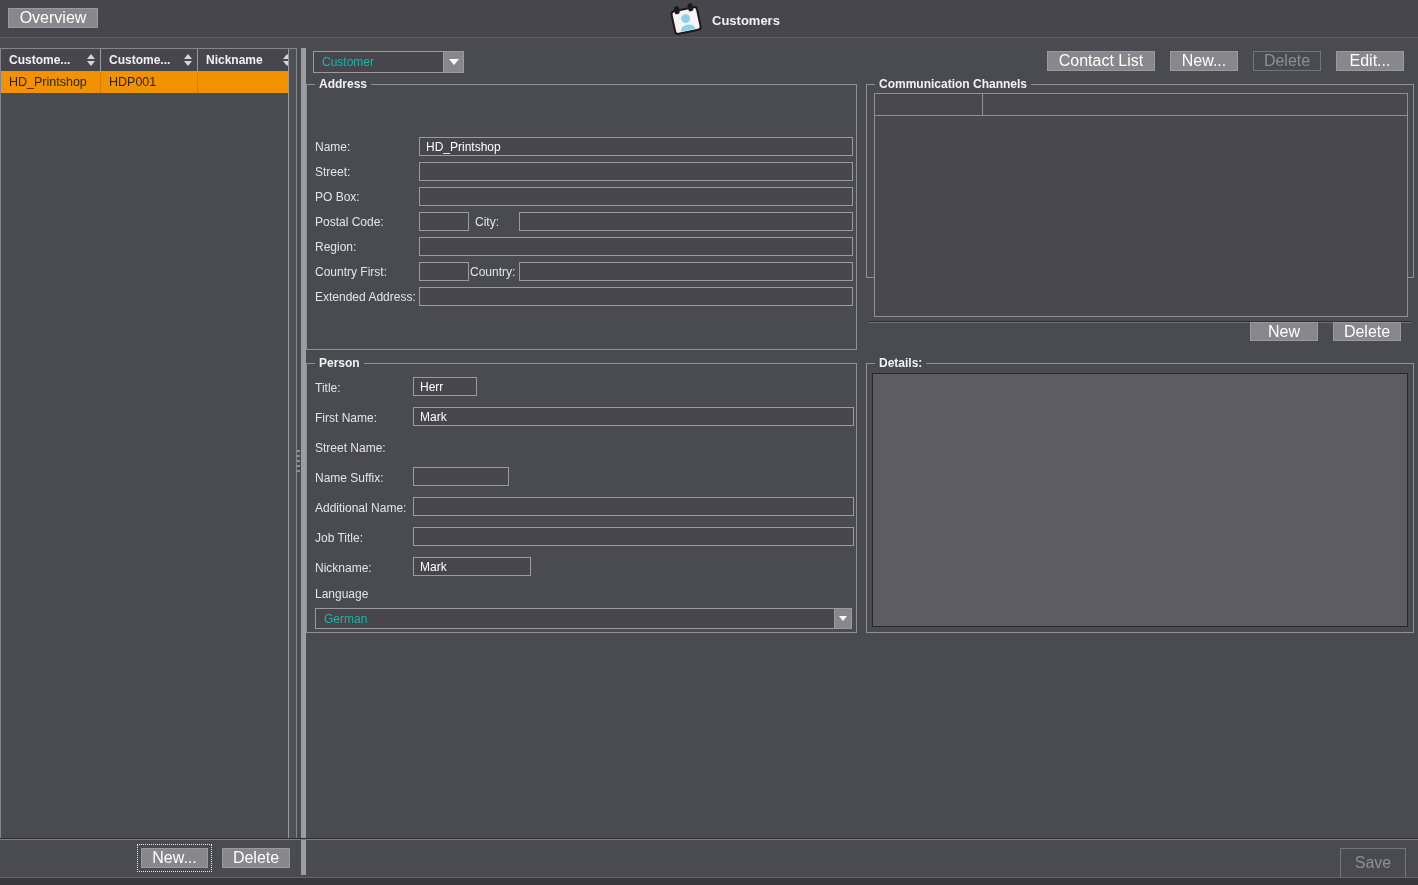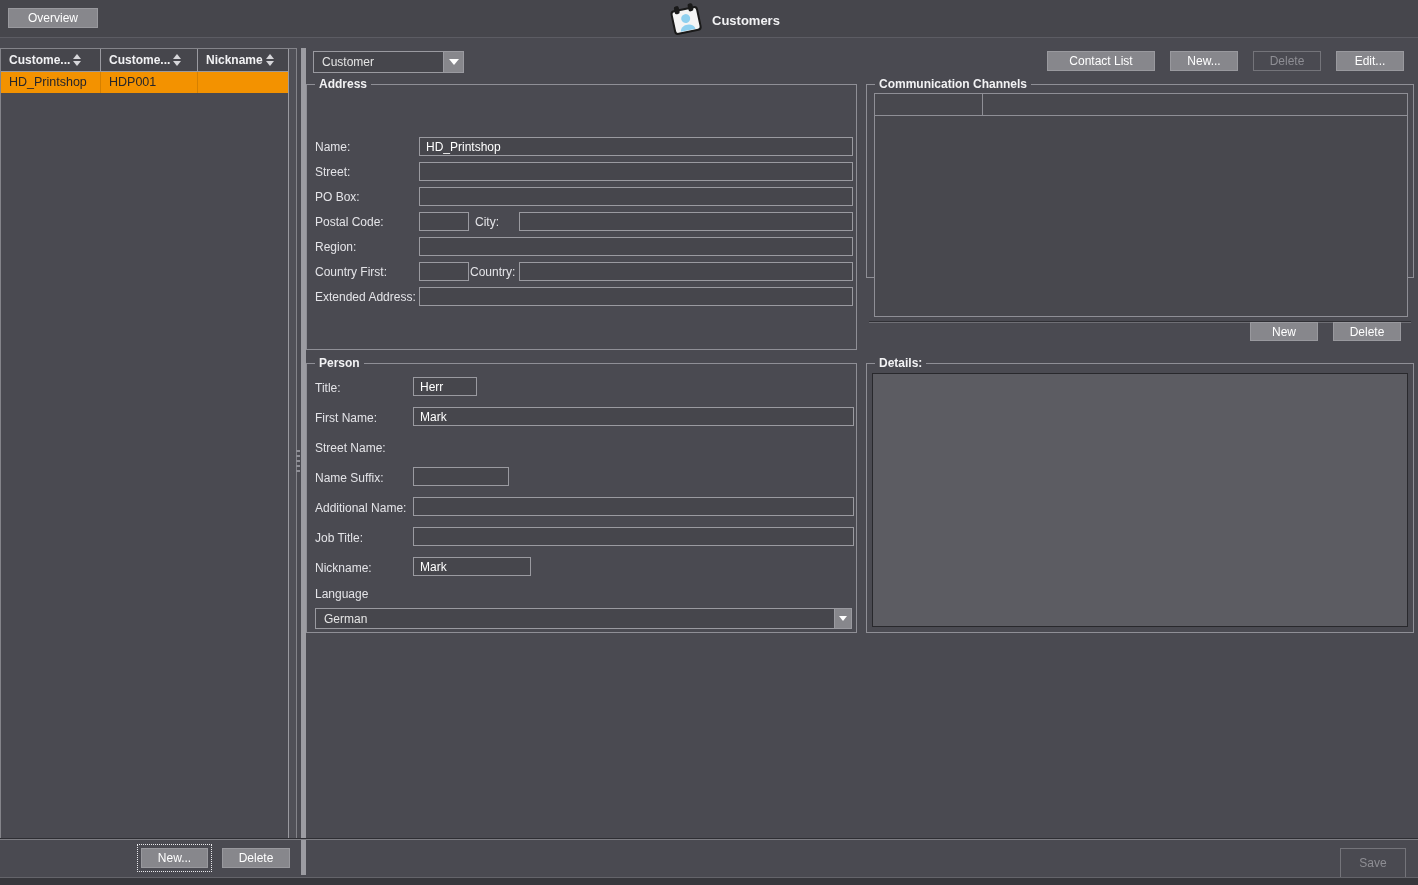--- a/index.html
+++ b/index.html
@@ -12,32 +12,32 @@
     color: #e9e9ec;
     overflow: hidden;
   }
   .abs { position: absolute; }
 
   
   .topbar { left:0; top:0; width:1418px; height:38px; background:#46464c; border-bottom:1px solid #5c5c63; }
   .btn {
     background:#87878c; border:1px solid #99999e; color:#ffffff;
     display:flex; align-items:center; justify-content:center;
-    font-size:12px; cursor:default; white-space:nowrap;
+    font-size:16px; cursor:default; white-space:nowrap;
   }
   .btn.disabled { background:transparent; border:1px solid #74747a; color:#8e8e94; }
   .btn.focused { outline:1px dotted #e9e9ec; outline-offset:3px; }
   .app-title { font-weight:bold; font-size:13px; color:#f2f2f4; }
 
   
   .left-panel { left:0; top:48px; width:297px; height:791px; background:#4a4a51; border:1px solid #84848a; }
   .tbl-header { display:flex; height:23px; }
   .th {
     background:#46464c; border-right:1px solid #9a9aa0; border-bottom:1px solid #9a9aa0;
-    font-weight:bold; color:#f2f2f4; display:flex; align-items:center; 
+    font-weight:bold; color:#f2f2f4; display:flex; align-items:center; justify-content:space-between;
     padding:0 5px 0 8px; overflow:hidden;
   }
   .th:nth-child(1) { width:100px; }
   .th:nth-child(2) { width:97px; }
   .th:nth-child(3) { flex:1; }
   .sort { display:flex; flex-direction:column; align-items:center; margin-left:3px; }
   .tri-up { width:0; height:0; border-left:4px solid transparent; border-right:4px solid transparent; border-bottom:5px solid #d6d6da; margin-bottom:2px; }
   .tri-down { width:0; height:0; border-left:4px solid transparent; border-right:4px solid transparent; border-top:5px solid #d6d6da; }
   .tbl-row { display:flex; height:21px; color:#26262a; font-size:12.5px; }
   .tbl-row.selected { background:#f39200; }
@@ -50,21 +50,21 @@
   
   .splitter { left:296px; top:48px; width:11px; height:827px; }
   .splitter-bar { position:absolute; left:5px; top:0; bottom:0; width:5px; background:#9c9ca2; }
   .splitter-grip {
     position:absolute; left:0; top:402px; width:4px; height:24px;
     background-image: repeating-linear-gradient(to bottom, #8f8f96 0 2px, transparent 2px 5px);
   }
 
   
   .dropdown { background:#46464c; border:1px solid #9a9aa0; display:flex; align-items:center; }
-  .dropdown .dd-text { flex:1; padding-left:8px; color:#e5e5e5; }
+  .dropdown .dd-text { flex:1; padding-left:8px; color:#14b8a6; }
   .dd-arrow-btn { width:20px; align-self:stretch; background:#87878c; border-left:1px solid #9a9aa0; display:flex; align-items:center; justify-content:center; }
   .dd-arrow-btn.small { width:17px; }
   .dd-tri { width:0; height:0; border-left:5px solid transparent; border-right:5px solid transparent; border-top:6px solid #ffffff; }
 
   
   .groupbox { border:1px solid #8f8f96; background:#4a4a51; }
   .legend {
     position:absolute; top:-8px; left:8px; background:#4a4a51; padding:0 4px;
     font-weight:bold; color:#f2f2f4; line-height:14px;
   }

